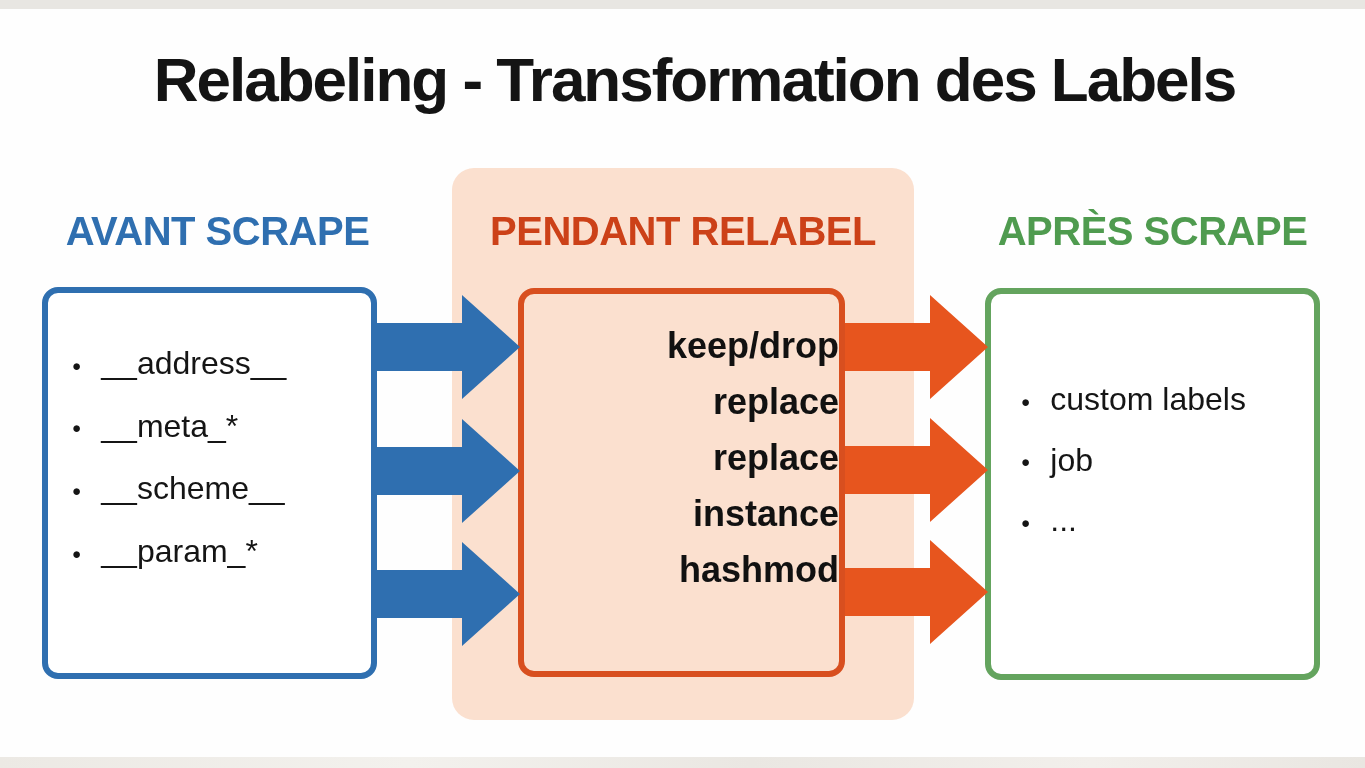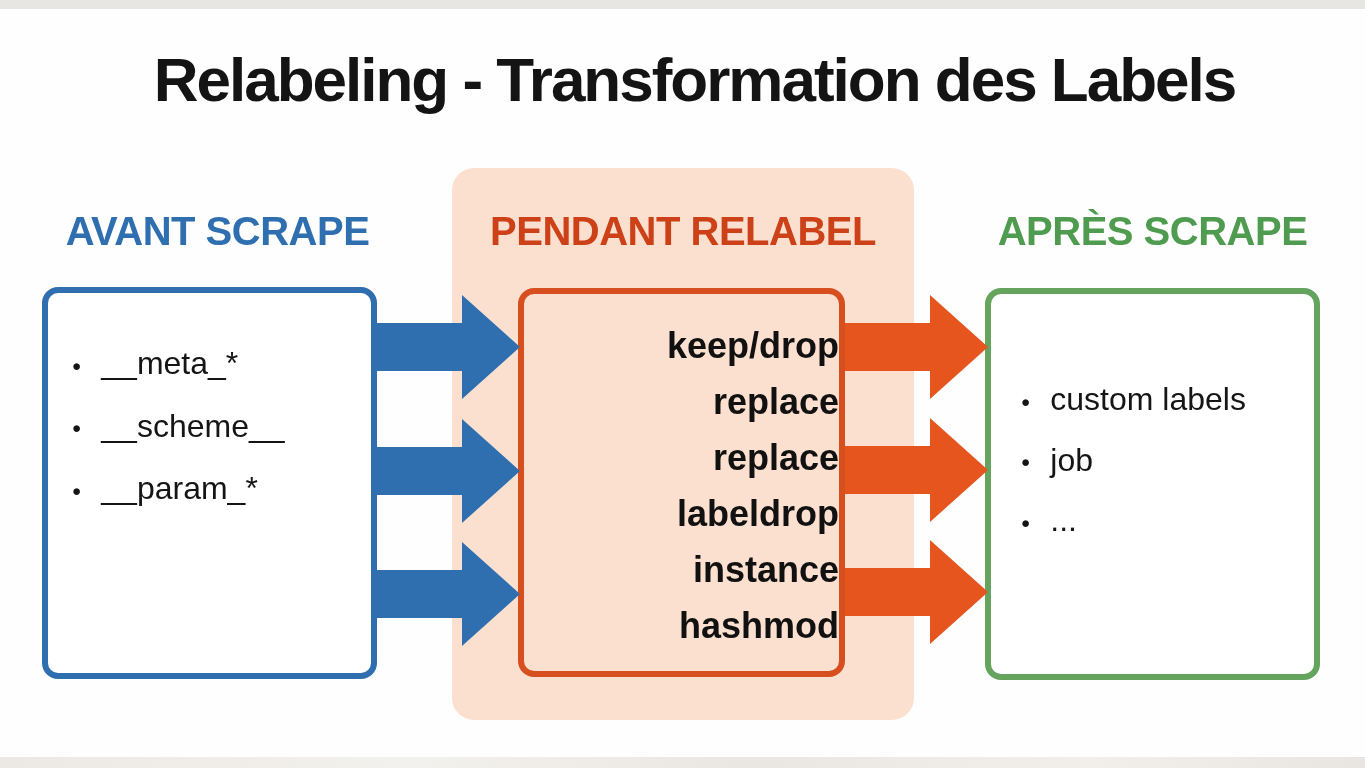--- a/index.html
+++ b/index.html
@@ -61,32 +61,32 @@
 <h1 class="title">Relabeling - Transformation des Labels</h1>
 
 <div class="panel"></div>
 
 <div class="col-header hdr-before">AVANT SCRAPE</div>
 <div class="col-header hdr-during">PENDANT RELABEL</div>
 <div class="col-header hdr-after">APRÈS SCRAPE</div>
 
 <div class="box box-before">
   <ul class="bullets">
+    <li>__address__</li>
     <li>__meta_*</li>
     <li>__scheme__</li>
     <li>__param_*</li>
   </ul>
 </div>
 
 <div class="box box-during">
   <div class="ops">
     <div>keep/drop</div>
     <div>replace</div>
     <div>replace</div>
-    <div>labeldrop</div>
     <div>instance</div>
     <div>hashmod</div>
   </div>
 </div>
 
 <div class="box box-after">
   <ul class="bullets">
     <li>custom labels</li>
     <li>job</li>
     <li>...</li>

